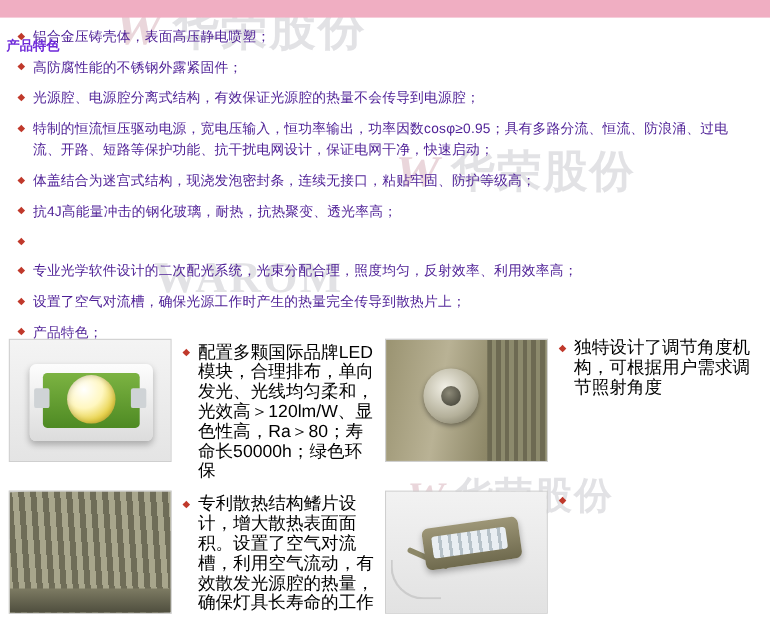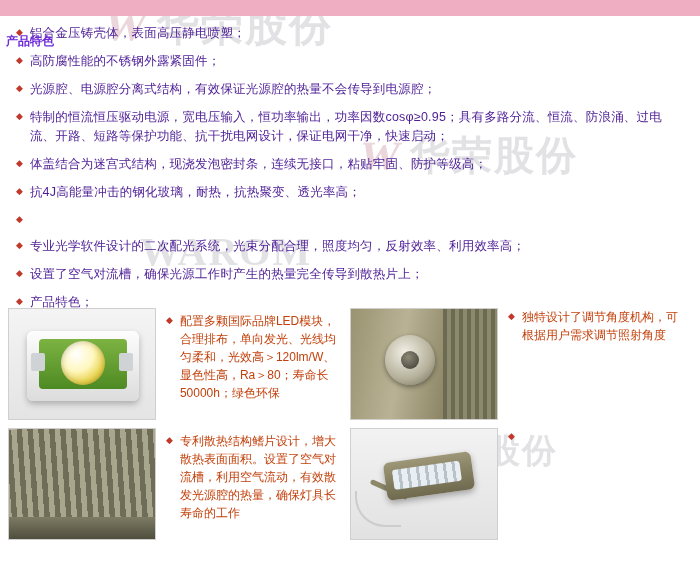--- a/index.html
+++ b/index.html
@@ -113,23 +113,23 @@
     position: relative;
     overflow: hidden;
   }
   .caption {
     display: flex;
     align-items: flex-start;
     padding: 4px 6px 0 8px;
   }
   .caption .bullet { line-height: 16px; }
   .caption-text {
-    font-size: 12px;
+    font-size: 16px;
     line-height: 18px;
-    color: #c2410c;
+    color: #000000;
   }
   .cell-right-only .caption { padding-top: 0; }
 
   
   
   .ph-led { background: linear-gradient(#f4f4f4, #e4e4e4); }
   .ph-led .board {
     position: absolute; left: 18px; top: 22px;
     width: 112px; height: 70px;
     background: linear-gradient(#fdfdfd, #dcdcdc);

